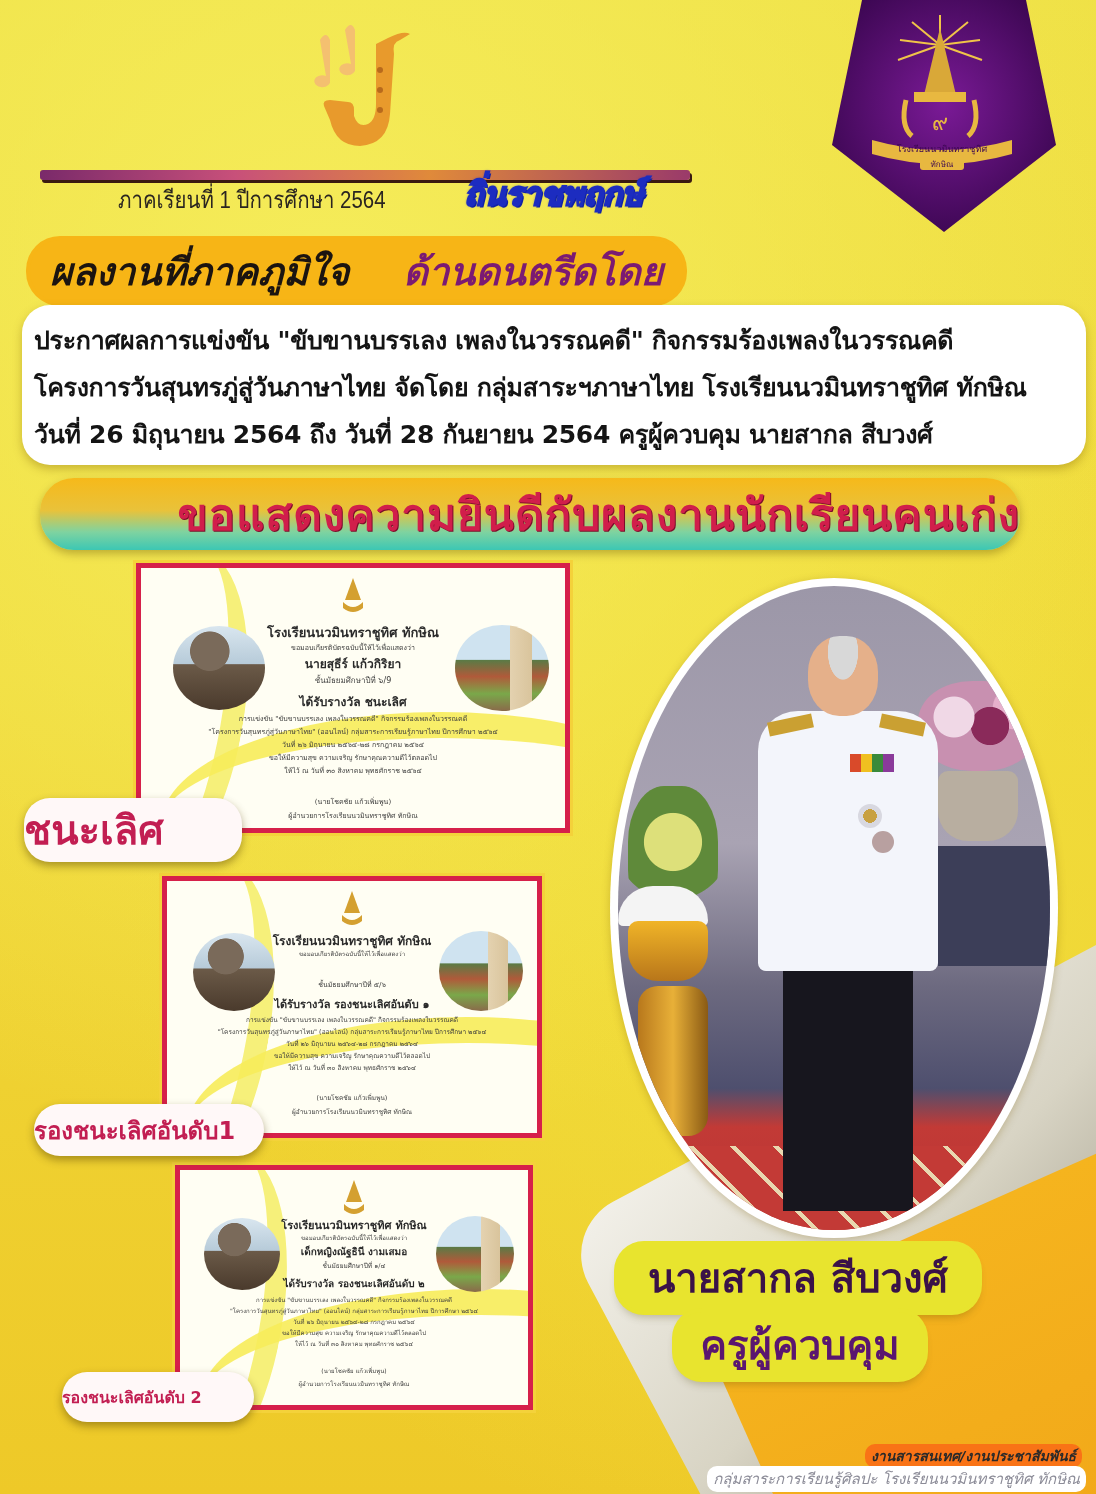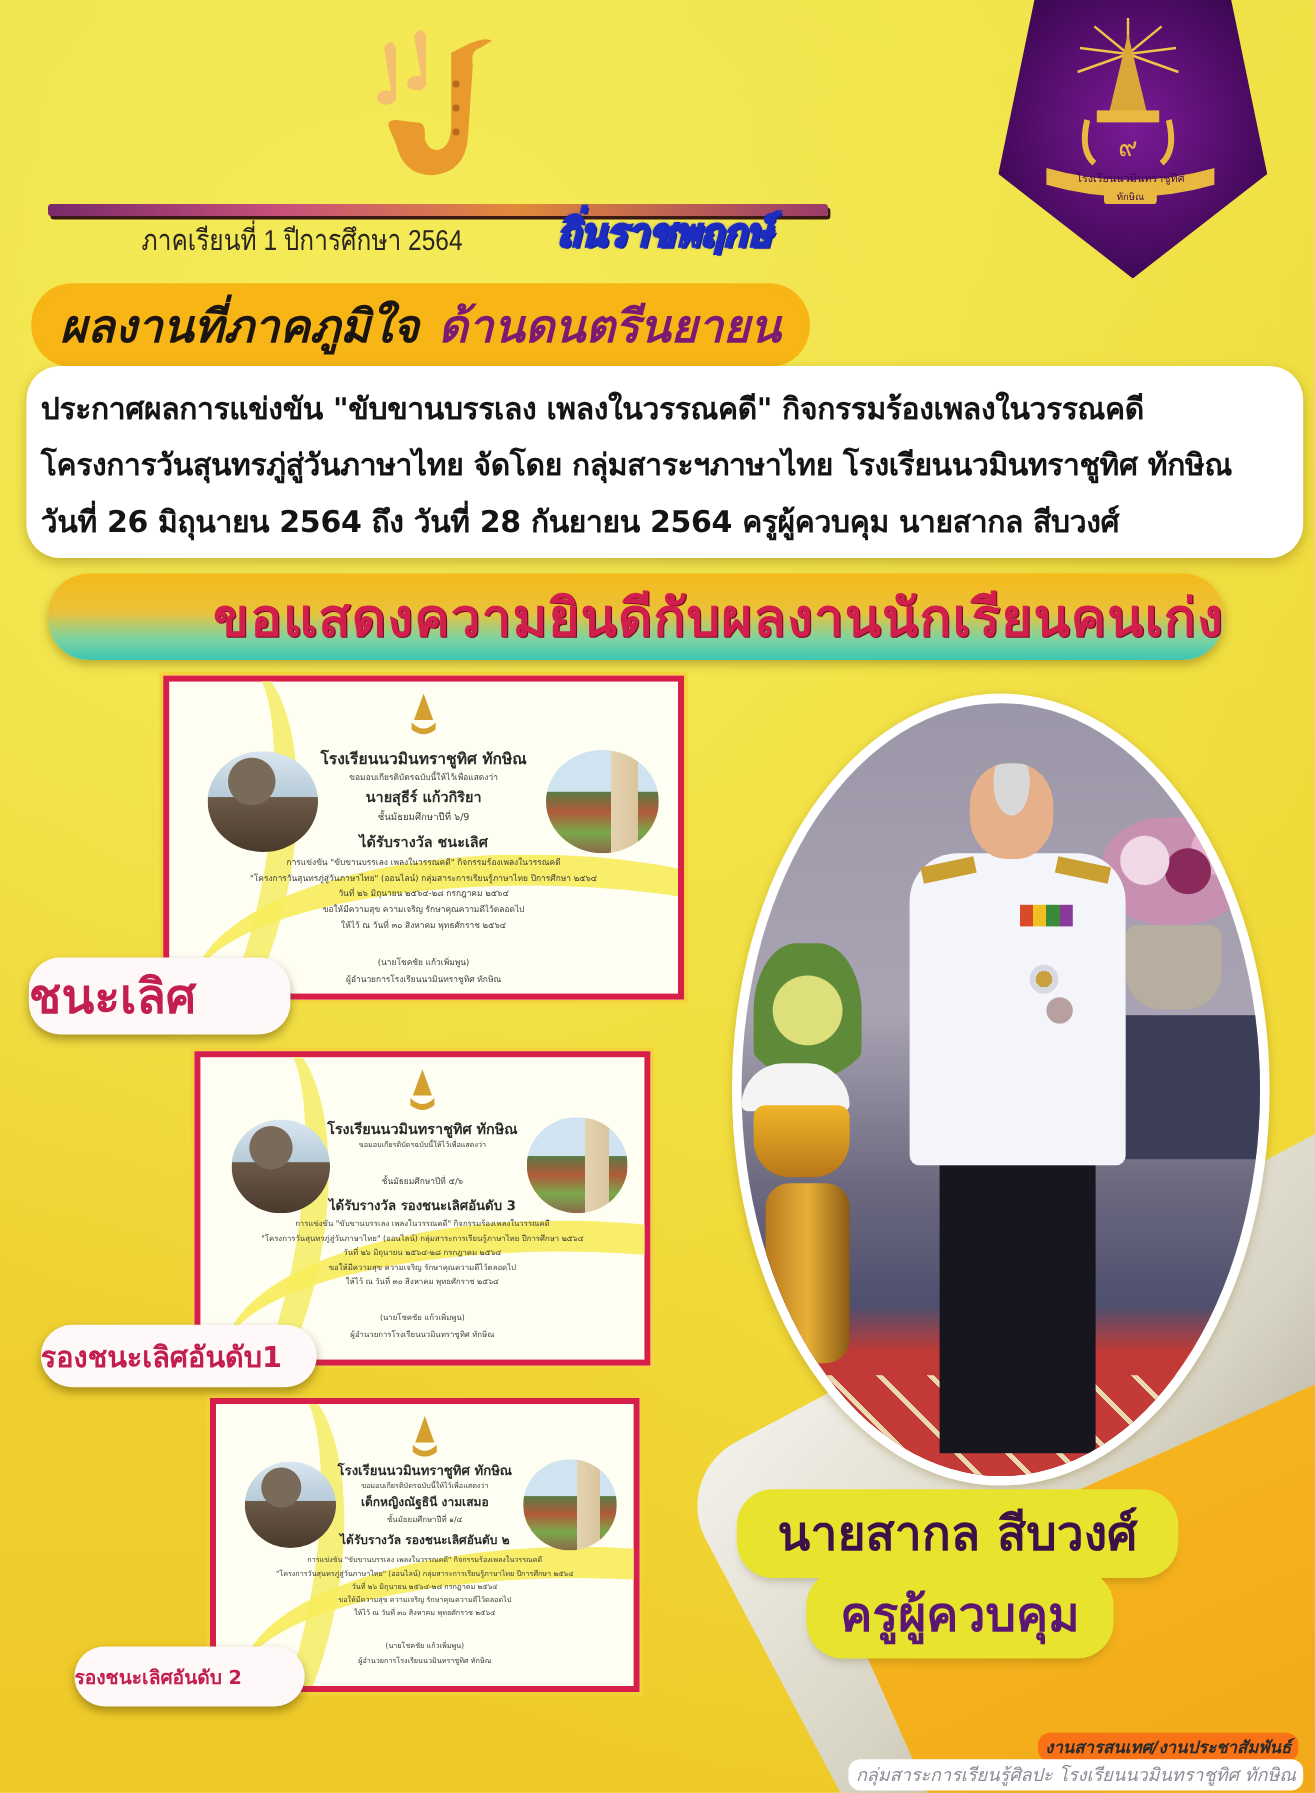--- a/index.html
+++ b/index.html
@@ -45,20 +45,21 @@
 
   
   .crest { left: 832px; top: 0; width: 224px; height: 232px; }
 
   
   .section-head {
     left: 30px; top: 240px; height: 62px; padding: 0 20px;
     background: #f7b516; border-radius: 30px;
     display: flex; align-items: center;
     box-shadow: 0 0 0 4px #f7b516;
+    gap: 38px;
   }
   .section-head span {
     font-size: 38px; font-weight: bold; font-style: italic; white-space: nowrap;
   }
   .section-head .a { color: #1b1410; }
   .section-head .b { color: #7b1a73; margin-left: 16px; }
 
   
   .announce {
     left: 22px; top: 305px; width: 1064px; height: 160px;
@@ -238,21 +239,21 @@
     <text x="108" y="130" text-anchor="middle" font-size="22" fill="#e8b840" font-family="DejaVu Sans, sans-serif">๙</text>
     <path d="M40 140 q70 20 140 0 l0 14 q-70 20 -140 0 z" fill="#e8b840"></path>
     <rect x="88" y="156" width="44" height="14" rx="3" fill="#e8b840"></rect>
     <text x="110" y="152" text-anchor="middle" font-size="9" fill="#3a0650" font-family="DejaVu Sans, sans-serif">โรงเรียนนวมินทราชูทิศ</text>
     <text x="110" y="167" text-anchor="middle" font-size="8" fill="#3a0650" font-family="DejaVu Sans, sans-serif">ทักษิณ</text>
   </svg>
 </div>
 
 <div class="abs section-head">
   <span class="a">ผลงานที่ภาคภูมิใจ</span>
-  <span class="b">ด้านดนตรีนยายน</span>
+  <span class="b">ด้านดนตรีดโดย</span>
 </div>
 
 <div class="abs announce">
   <p>ประกาศผลการแข่งขัน "ขับขานบรรเลง เพลงในวรรณคดี"  กิจกรรมร้องเพลงในวรรณคดี</p>
   <p>โครงการวันสุนทรภู่สู่วันภาษาไทย จัดโดย กลุ่มสาระฯภาษาไทย โรงเรียนนวมินทราชูทิศ ทักษิณ</p>
   <p>วันที่ 26 มิถุนายน 2564 ถึง วันที่ 28 กันยายน 2564 ครูผู้ควบคุม นายสากล สีบวงศ์</p>
 </div>
 
 <div class="abs congrats">
   <span>ขอแสดงความยินดีกับผลงานนักเรียนคนเก่ง</span>
@@ -288,21 +289,21 @@
   <div class="cert-inner">
     <svg class="cert-emblem" style="top:10px;" viewBox="0 0 24 34">
         <polygon points="12,0 4,22 20,22" fill="#d4a030"></polygon>
         <path d="M2 24 q10 10 20 0 v6 q-10 8 -20 0z" fill="#d4a030"></path>
       </svg>
     <div class="cert-photo left" style="left:26px; top:52px; width:82px; height:78px;"></div>
     <div class="cert-photo right" style="left:272px; top:50px; width:84px; height:80px;"></div>
     <div class="cert-text cert-school" style="top:50px; font-size:12px;">โรงเรียนนวมินทราชูทิศ ทักษิณ</div>
     <div class="cert-text cert-small" style="top:68px; font-size:6px;">ขอมอบเกียรติบัตรฉบับนี้ให้ไว้เพื่อแสดงว่า</div>
     <div class="cert-text cert-small" style="top:98px; font-size:7px;">ชั้นมัธยมศึกษาปีที่ ๕/๖</div>
-    <div class="cert-text cert-award" style="top:114px; font-size:11px;">ได้รับรางวัล รองชนะเลิศอันดับ 3</div>
+    <div class="cert-text cert-award" style="top:114px; font-size:11px;">ได้รับรางวัล รองชนะเลิศอันดับ ๑</div>
     <div class="cert-text cert-small" style="top:134px; font-size:6.5px;">การแข่งขัน "ขับขานบรรเลง เพลงในวรรณคดี" กิจกรรมร้องเพลงในวรรณคดี</div>
     <div class="cert-text cert-small" style="top:146px; font-size:6.5px;">"โครงการวันสุนทรภู่สู่วันภาษาไทย" (ออนไลน์) กลุ่มสาระการเรียนรู้ภาษาไทย ปีการศึกษา ๒๕๖๔</div>
     <div class="cert-text cert-small" style="top:158px; font-size:6.5px;">วันที่ ๒๖ มิถุนายน ๒๕๖๔-๒๘ กรกฎาคม ๒๕๖๔</div>
     <div class="cert-text cert-small" style="top:170px; font-size:6.5px;">ขอให้มีความสุข ความเจริญ รักษาคุณความดีไว้ตลอดไป</div>
     <div class="cert-text cert-small" style="top:182px; font-size:6.5px;">ให้ไว้ ณ วันที่ ๓๐ สิงหาคม พุทธศักราช ๒๕๖๔</div>
     <div class="cert-text cert-small" style="top:212px; font-size:6.5px;">(นายโชคชัย แก้วเพิ่มพูน)</div>
     <div class="cert-text cert-small" style="top:226px; font-size:6.5px;">ผู้อำนวยการโรงเรียนนวมินทราชูทิศ ทักษิณ</div>
   </div>
 </div>
 <div class="rank-label" style="left:34px; top:1104px; width:230px; height:52px;">

